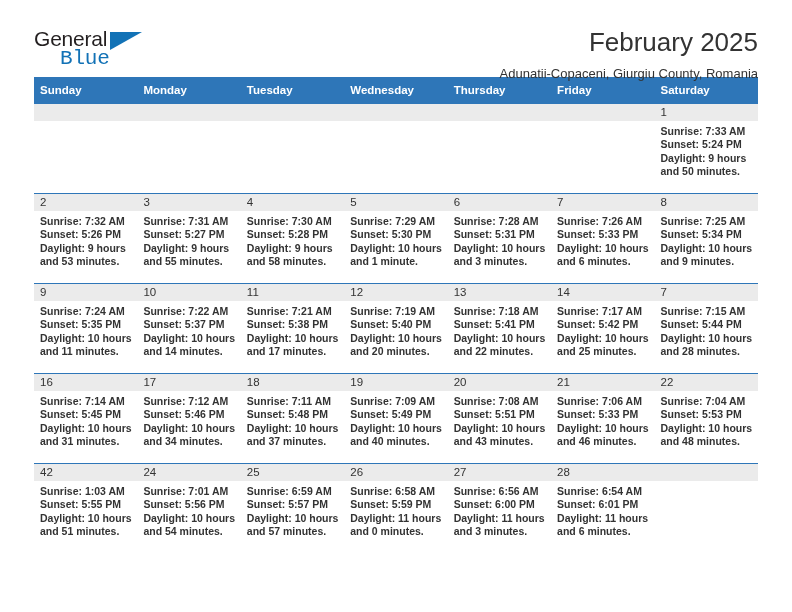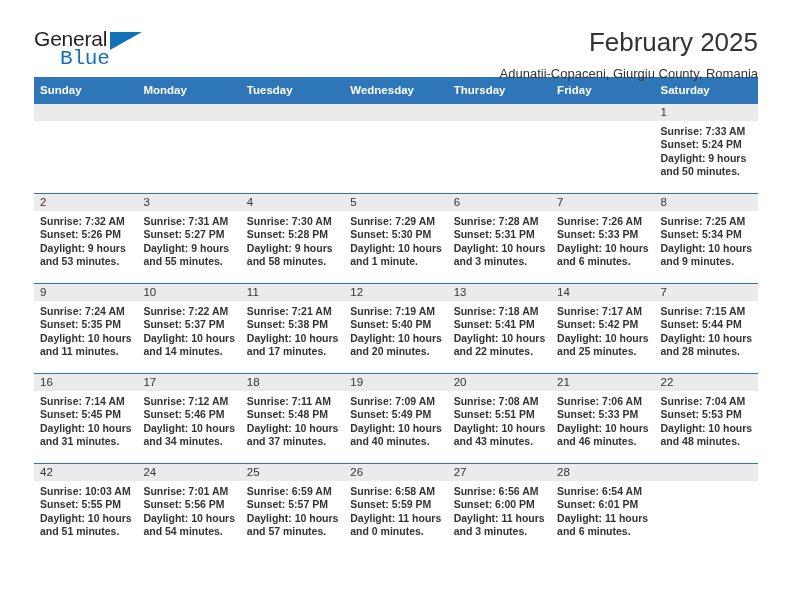--- a/index.html
+++ b/index.html
@@ -449,21 +449,21 @@
                 <div>and 48 minutes.</div>
               </div>
             </div>
           </td>
         </tr>
         <tr class="week-row">
           <td>
             <div class="daycell">
               <div class="daynum-band">42</div>
               <div class="details">
-                <div>Sunrise: 10:03 AM</div>
+                <div>Sunrise: 1:03 AM</div>
                 <div>Sunset: 5:55 PM</div>
                 <div>Daylight: 10 hours</div>
                 <div>and 51 minutes.</div>
               </div>
             </div>
           </td>
           <td>
             <div class="daycell">
               <div class="daynum-band">24</div>
               <div class="details">

